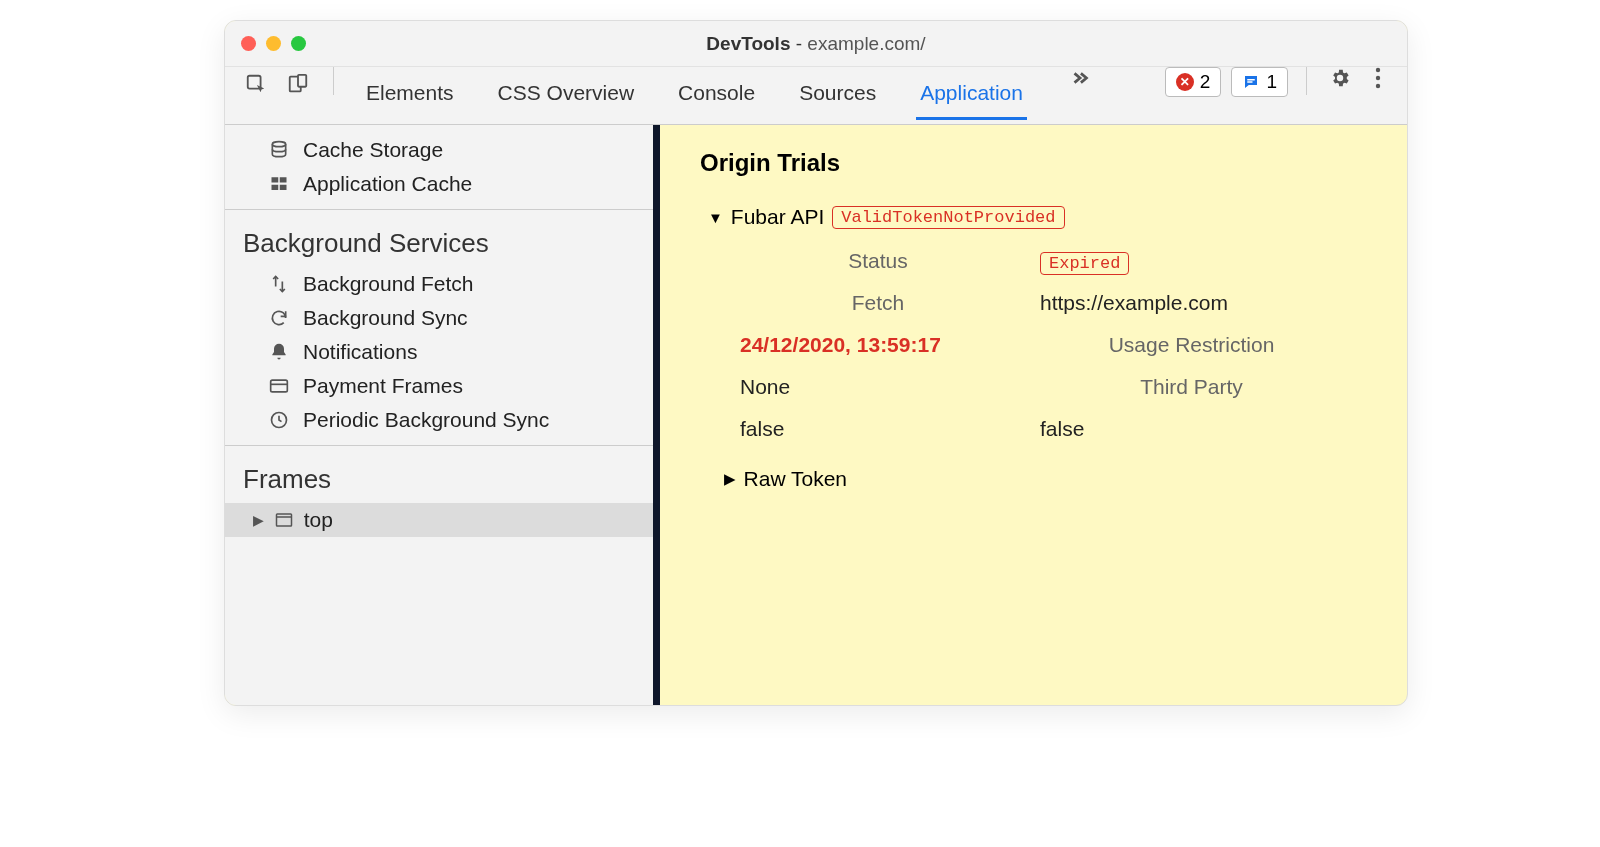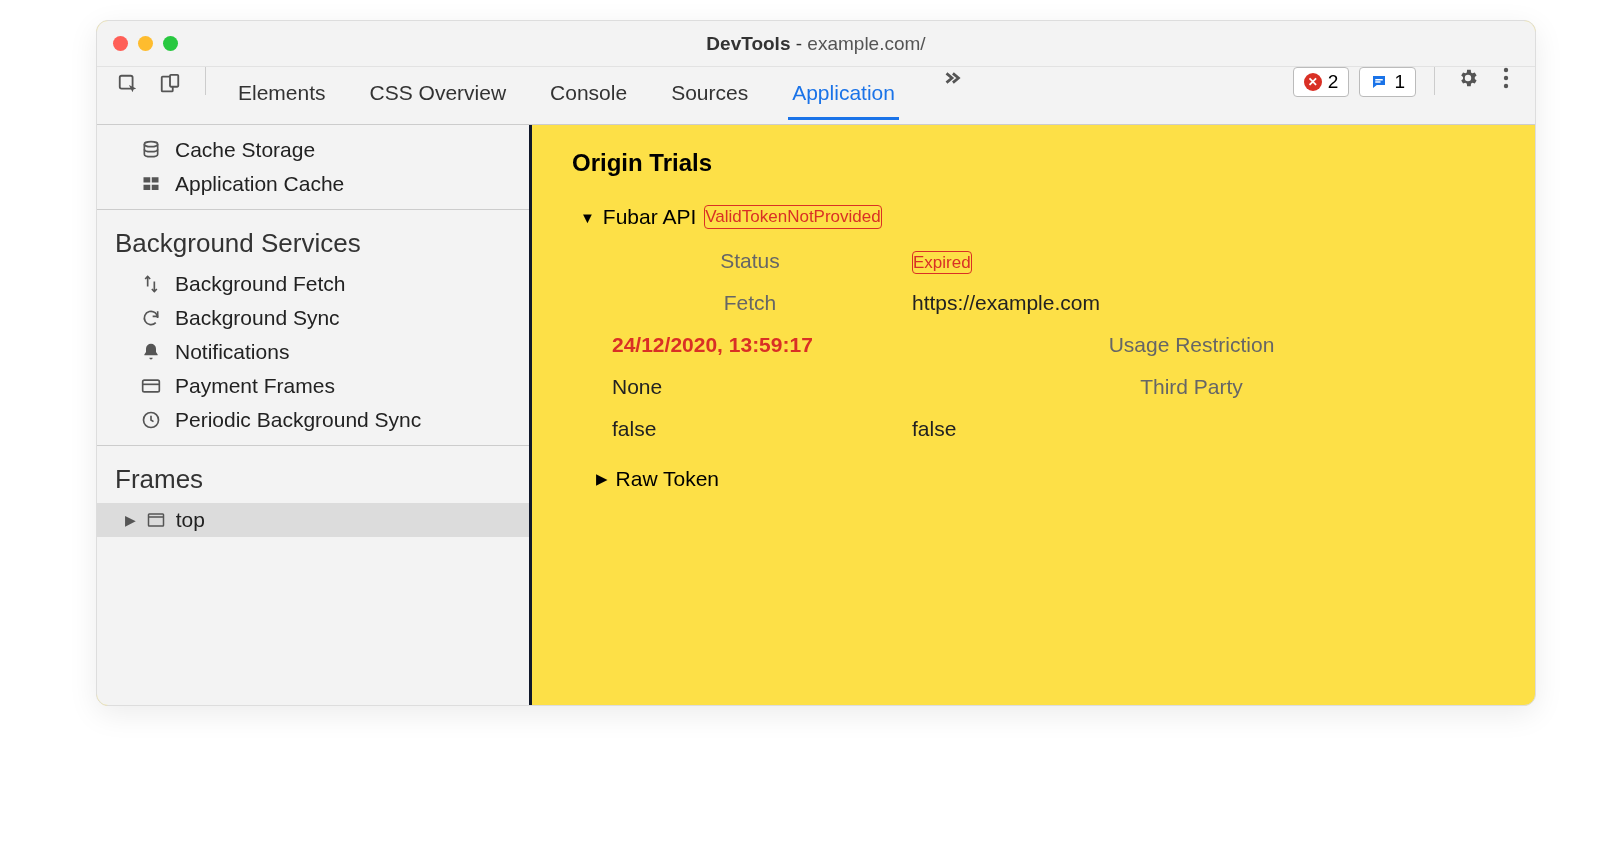--- a/index.html
+++ b/index.html
@@ -5,26 +5,26 @@
   * { box-sizing: border-box; margin: 0; padding: 0; }
   html, body { height: 100%; background: #fff; }
   body {
     font-family: -apple-system, BlinkMacSystemFont, "Segoe UI", Helvetica, Arial, sans-serif;
     display: flex;
     align-items: flex-start;
     justify-content: center;
     padding: 20px;
   }
   .window {
-    width: 1440px;
+    width: 1184px;
     border: 1px solid #ddd;
     border-radius: 12px;
     box-shadow: 0 8px 30px rgba(0,0,0,0.08);
     overflow: hidden;
-    background: #fde047;
+    background: #fef9c3;
     margin-left: 32px;
   }
   
   .titlebar {
     height: 46px;
     background: #f3f3f3;
     border-bottom: 1px solid #e2e2e2;
     display: flex;
     align-items: center;
     padding: 0 16px;
@@ -86,21 +86,21 @@
   .pill .ico { width: 18px; height: 18px; display:flex; align-items:center; justify-content:center; }
   .pill .ico.err { color:#fff; background:#d93025; border-radius:50%; font-size:12px; font-weight:700; }
   .pill .ico.msg { color:#1a73e8; }
   .gear, .kebab { width: 30px; display:flex; justify-content:center; color:#555; cursor:pointer; }
 
   
   .body { display: flex; height: 580px; }
   .sidebar {
     width: 435px;
     background: #f3f3f3;
-    border-right: 3px solid #0f172a;
+    border-right: 7px solid #0f172a;
     display: flex; flex-direction: column;
     overflow-y:auto;
   }
   .side-group { padding: 8px 0; border-bottom: 1px solid #ccc; }
   .side-group:last-child { border-bottom: none; }
   .side-head {
     font-size: 26px; color: #333;
     padding: 10px 18px 8px;
   }
   .side-item {
@@ -122,23 +122,23 @@
   }
   .trial-row {
     display: flex; align-items: center; gap: 8px;
     font-size: 21px; margin-bottom: 20px; padding-left: 8px;
   }
   .trial-row .tri { font-size: 15px; cursor:pointer; }
   .badge {
     border: 1.5px solid #d93025;
     color: #d93025;
     border-radius: 4px;
-    padding: 1px 0;
+    padding: 1px 8px;
     font-size: 17px;
-    font-family: Liberation Sans, sans-serif;
+    font-family: Liberation Mono, monospace;
   }
   .kv { display: grid; grid-template-columns: 300px 1fr; row-gap: 18px; margin-left: 40px; }
   .kv .k { text-align: center; color: #666; font-size: 21px; padding-right: 24px; }
   .kv .v { font-size: 21px; color: #222; }
   .kv .v .badge { font-size: 17px; }
   .kv .v.expired { color: #d93025; font-weight: 700; }
   .raw-row { display:flex; align-items:center; gap:8px; font-size:21px; margin-top:26px; padding-left:24px; }
   .raw-row .tri { font-size: 15px; cursor:pointer; }
 
   svg { display:block; }

